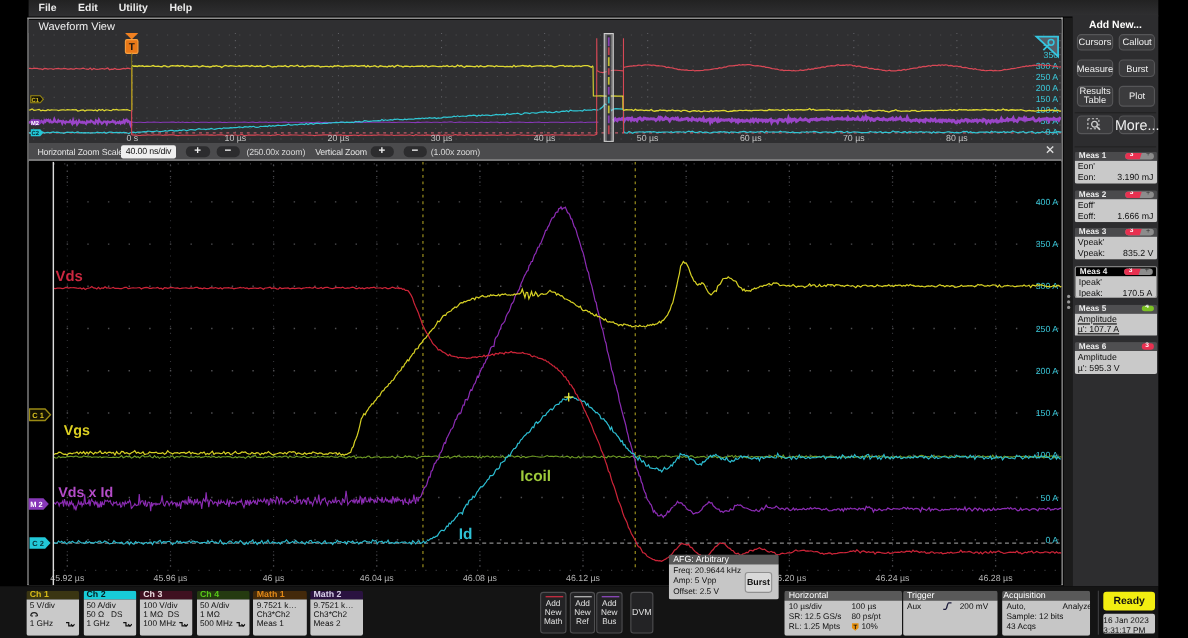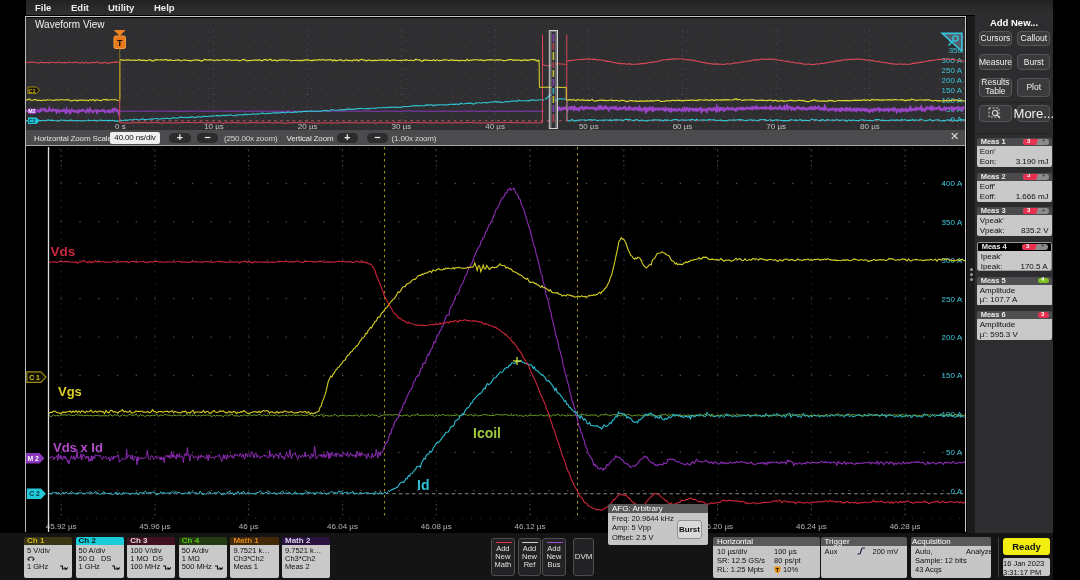--- a/index.html
+++ b/index.html
@@ -271,21 +271,21 @@
         <div style="height:8.2px;background:#000;position:relative">
           <span style="position:absolute;left:4px;top:0px;font-size:7.5px;font-weight:bold;color:#ececec;line-height:8px">Meas 4</span>
           <span style="position:absolute;right:2.5px;top:1.2px;width:26px;height:5.8px;border-radius:3px;overflow:hidden;display:block;background:#8c8c8c">
             <span style="position:absolute;left:0;top:0;width:15px;height:6px;background:#e83050;transform:skewX(-18deg);transform-origin:top left;display:block"></span>
             <span style="position:absolute;left:4px;top:-1.3px;font-size:6px;font-weight:bold;color:#fff">3</span>
             <span style="position:absolute;right:3.5px;top:-1.6px;font-size:6.5px;color:#333">+</span>
           </span>
         </div>
         <div style="height:20.8px;background:#c9c9c9;font-size:8px;color:#111;padding:1px 3px 0 3px;line-height:9.8px">Ipeak'<br>Ipeak:<span style="float:right">170.5 A</span></div>
       </div>
-      <div class="abs" style="left:1.7px;top:262.5px;width:74.9px;height:29px;border-radius:2px;overflow:hidden;">
+      <div class="abs" style="left:1.7px;top:262.5px;width:74.9px;height:29px;border-radius:2px;overflow:hidden;text-decoration:underline;">
         <div style="height:8.2px;background:#4f4f51;position:relative">
           <span style="position:absolute;left:4px;top:0px;font-size:7.5px;font-weight:bold;color:#ececec;line-height:8px">Meas 5</span>
           <span style="position:absolute;right:3px;top:1.2px;width:11px;height:5.8px;border-radius:3px;background:#7cc224;display:block">
             <span style="position:absolute;left:3.5px;top:-1.3px;font-size:6px;font-weight:bold;color:#fff">4</span>
           </span>
         </div>
         <div style="height:20.8px;background:#c9c9c9;font-size:8px;color:#111;padding:1px 3px 0 3px;line-height:9.8px">Amplitude<br>µ': 107.7 A</div>
       </div>
       <div class="abs" style="left:1.7px;top:297.1px;width:74.9px;height:29px;border-radius:2px;overflow:hidden;">
         <div style="height:8.2px;background:#4f4f51;position:relative">

